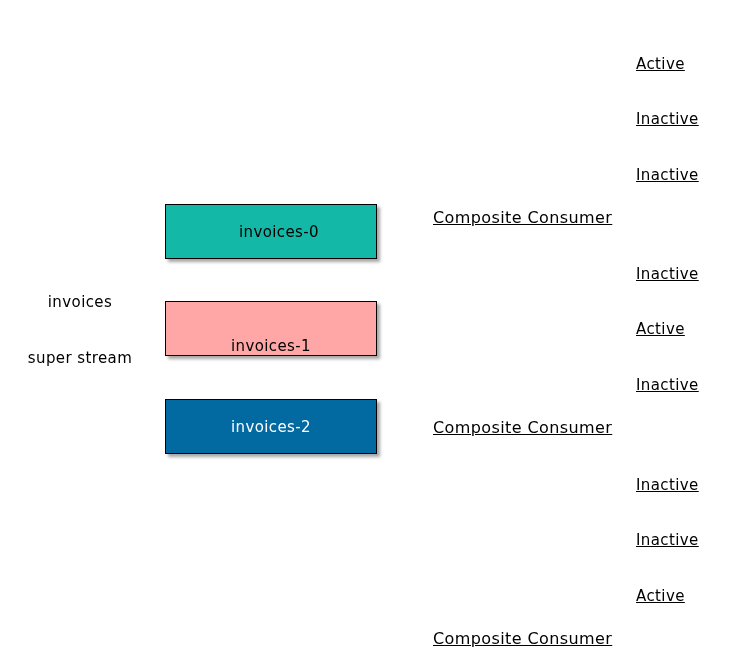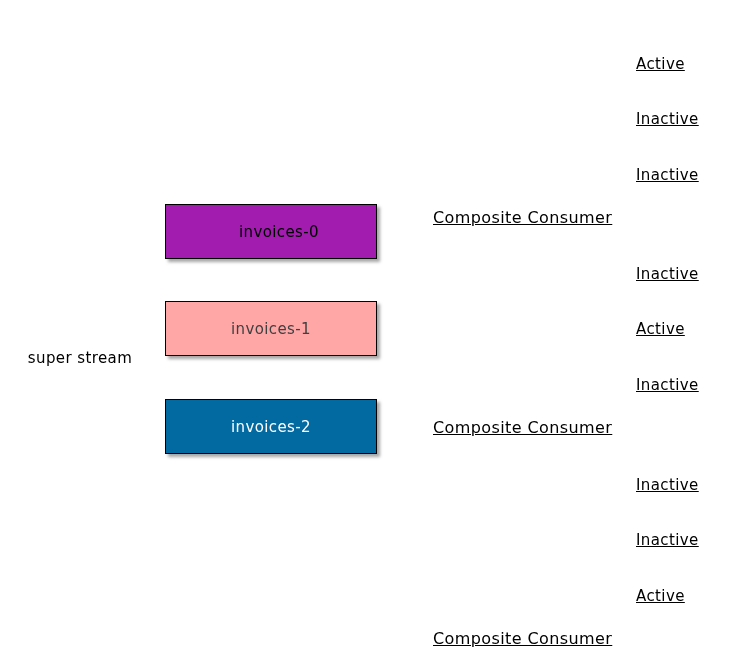--- a/index.html
+++ b/index.html
@@ -61,27 +61,28 @@
     letter-spacing: 0.4px;
     text-decoration: underline;
   }
 </style>
 </head>
 <body>
 
 <div class="canvas">
 
   <div class="stream-title" style="top: 293px; height: 75px;">
+    <div class="line1">invoices</div>
     <div class="line2">super stream</div>
   </div>
 
-  <div class="partition" style="top: 204px; background-color: #a21caf; color: rgb(0, 0, 0); padding-left: 16px;">
+  <div class="partition" style="top: 204px; background-color: #14b8a6; color: rgb(0, 0, 0); padding-left: 16px;">
     <span>invoices-0</span>
   </div>
-  <div class="partition" style="top: 301px; background-color: rgb(255, 167, 167); color: #404040;">
+  <div class="partition" style="top: 301px; background-color: rgb(255, 167, 167); color: #000000; align-items: flex-end;">
     <span>invoices-1</span>
   </div>
   <div class="partition" style="top: 399px; background-color: #0369a1; color: rgb(255, 255, 255);">
     <span>invoices-2</span>
   </div>
 
   <div class="group-wrap" style="top: 35px; height: 200px;">
 
     <div class="status s0">Active</div>
     <div class="status s1">Inactive</div>

